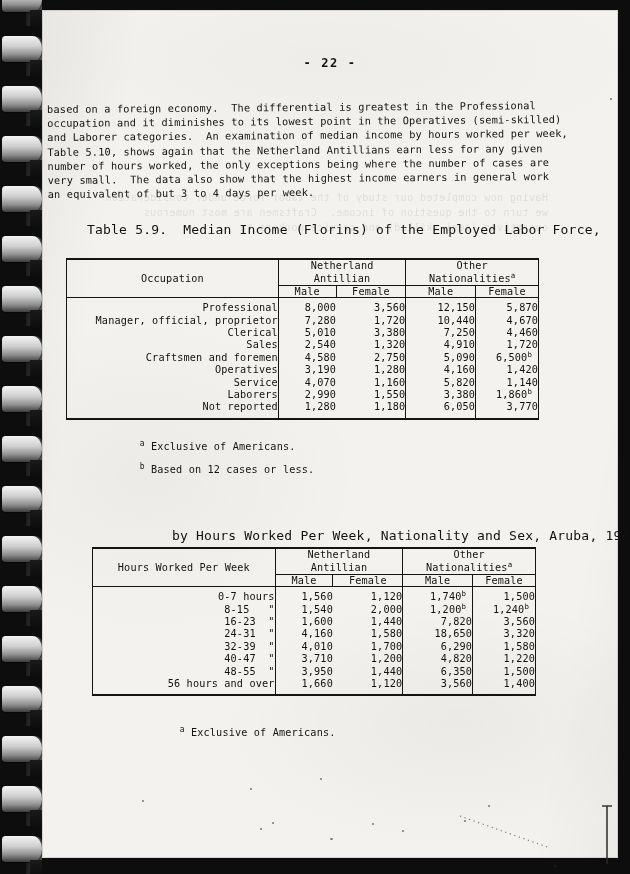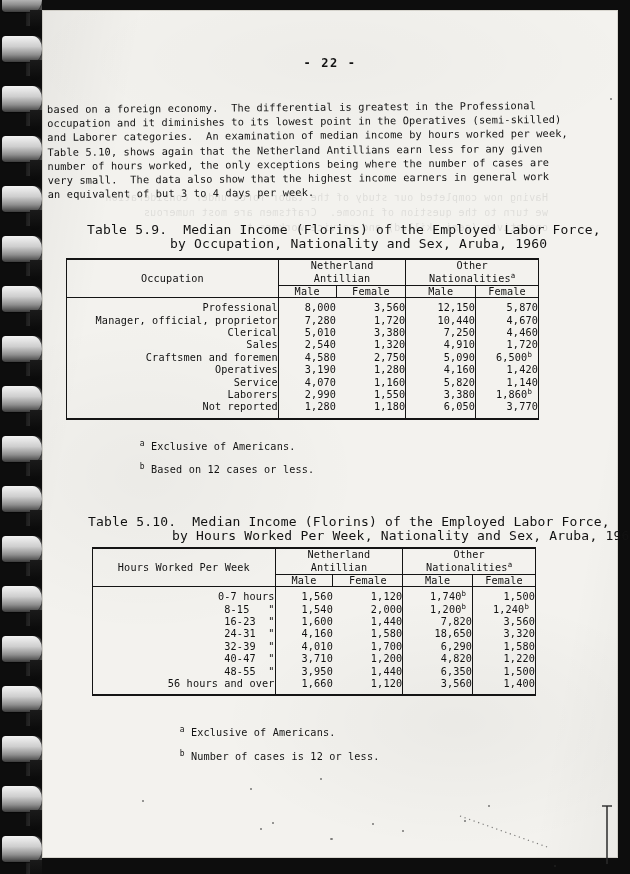--- a/index.html
+++ b/index.html
@@ -238,21 +238,20 @@
 
     <div id="body-para">based on a foreign economy.  The differential is greatest in the Professional
 occupation and it diminishes to its lowest point in the Operatives (semi-skilled)
 and Laborer categories.  An examination of median income by hours worked per week,
 Table 5.10, shows again that the Netherland Antillians earn less for any given
 number of hours worked, the only exceptions being where the number of cases are
 very small.  The data also show that the highest income earners in general work
 an equivalent of but 3 to 4 days per week.</div>
 
     <div class="tbl-caption" style="left:45px; top:213px;">Table 5.9.  Median Income (Florins) of the Employed Labor Force,</div>
-    <div class="tbl-caption" style="left:128px; top:227px;">by Occupation, Nationality and Sex, Aruba, 1960</div>
 
     <table class="tbl" style="left:24px; top:248px; width:473px;">
       <colgroup>
         <col style="width:212px">
           <col style="width:58px">
           <col style="width:70px">
         <col style="width:70px">
           <col style="width:63px">
       </colgroup>
       <tbody>
@@ -357,21 +356,20 @@
     </tbody>
       </table>
 
     <div class="footnote" style="left:60px; top:417px;">
       <sup>a</sup> <span>Exclusive of Americans.</span>
     </div>
     <div class="footnote" style="left:60px; top:440px;">
       <sup>b</sup> <span>Based on 12 cases or less.</span>
     </div>
 
-    <div class="tbl-caption" style="left:46px; top:505px;">Table 5.10.  Median Income (Florins) of the Employed Labor Force,</div>
     <div class="tbl-caption" style="left:130px; top:519px;">by Hours Worked Per Week, Nationality and Sex, Aruba, 1960</div>
 
     <table class="tbl" style="left:50px; top:537px; width:444px;">
       <colgroup>
         <col style="width:183px">
           <col style="width:58px">
           <col style="width:70px">
         <col style="width:70px">
           <col style="width:63px">
       </colgroup>
@@ -465,23 +463,20 @@
             <td class="lft outer-bot"></td>
             <td class="outer-bot"></td>
             <td class="lft outer-bot"></td>
             <td class="lft rgt outer-bot"></td>
       </tr>
     </tbody>
       </table>
 
     <div class="footnote" style="left:100px; top:703px;">
       <sup>a</sup> <span>Exclusive of Americans.</span>
-    </div>
-    <div class="footnote" style="left:100px; top:727px;">
-      <sup>b</sup> <span>Number of cases is 12 or less.</span>
     </div>
 
     <div class="speck" style="left:100px; top:790px; width:2px; height:2px;"></div>
     <div class="speck" style="left:288px; top:828px; width:3px; height:2px;"></div>
     <div class="speck" style="left:218px; top:818px; width:2px; height:2px;"></div>
     <div class="speck" style="left:230px; top:812px; width:2px; height:2px;"></div>
     <div class="speck" style="left:208px; top:778px; width:2px; height:2px;"></div>
     <div class="speck" style="left:330px; top:813px; width:2px; height:2px;"></div>
     <div class="speck" style="left:360px; top:820px; width:2px; height:2px;"></div>
     <div class="speck" style="left:278px; top:768px; width:2px; height:2px;"></div>

